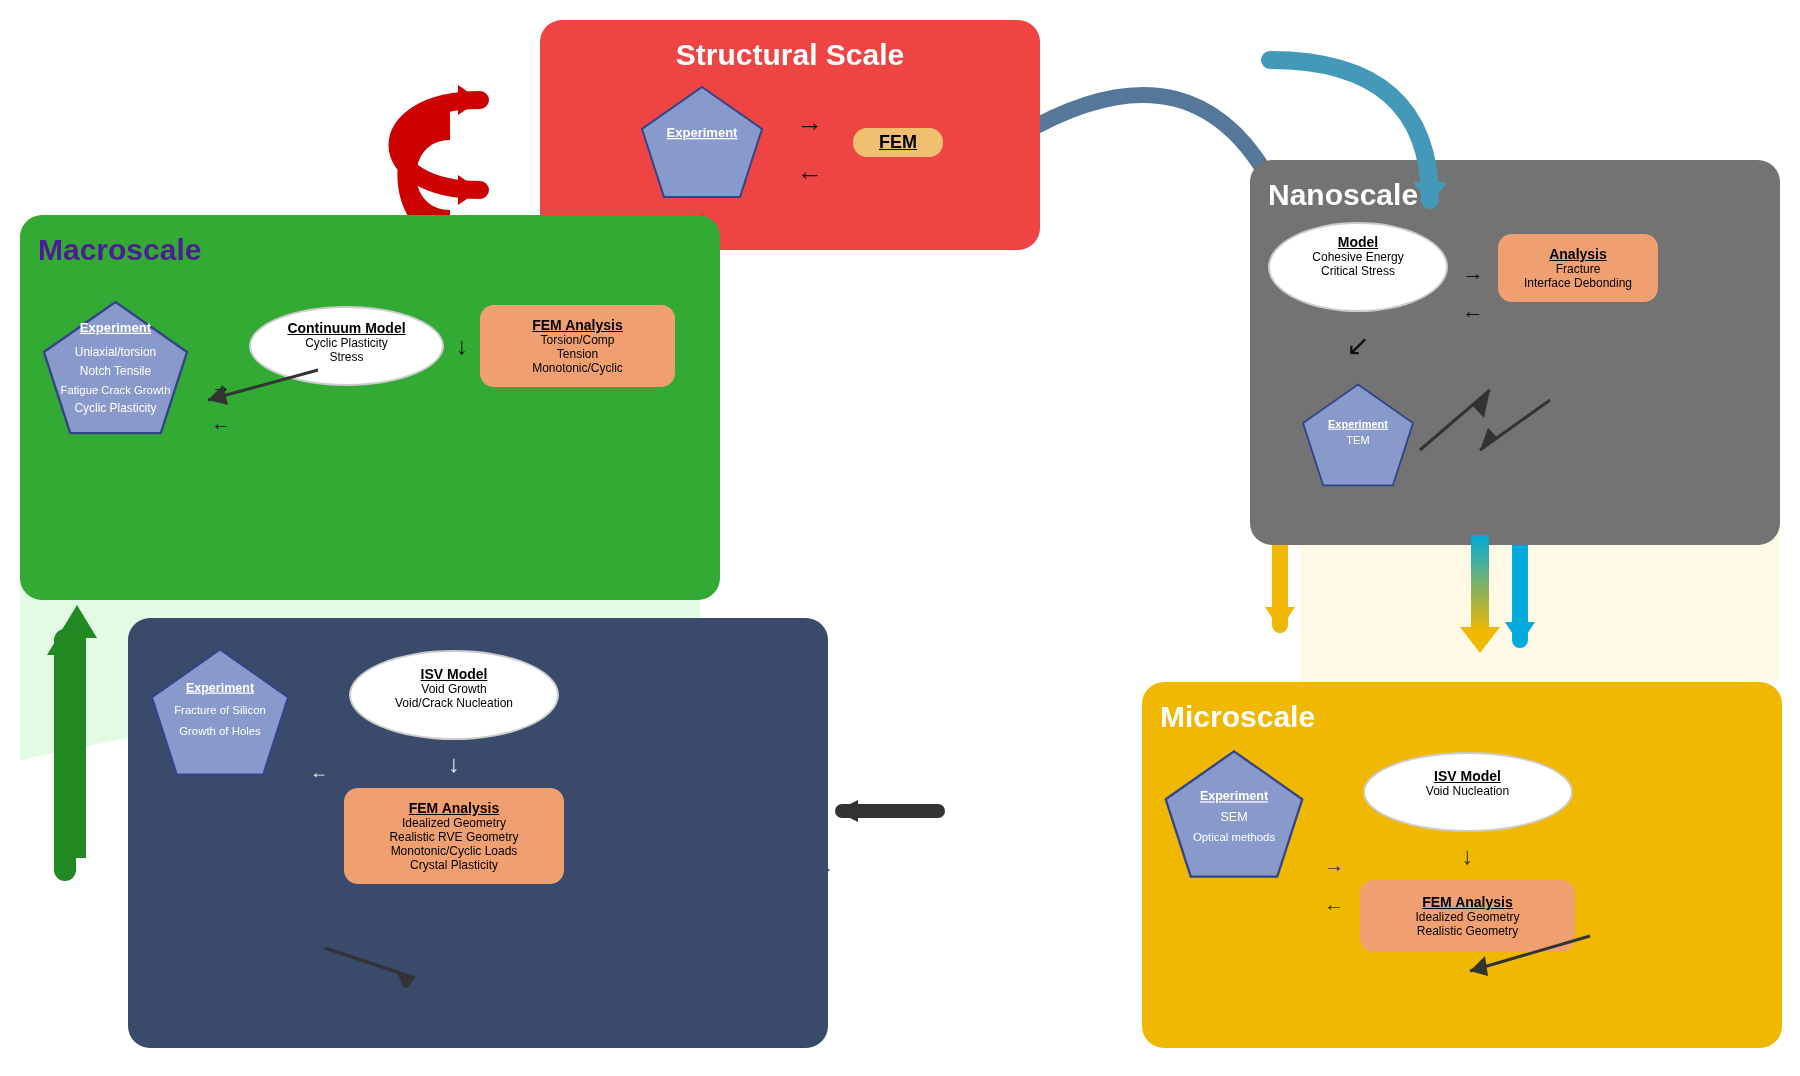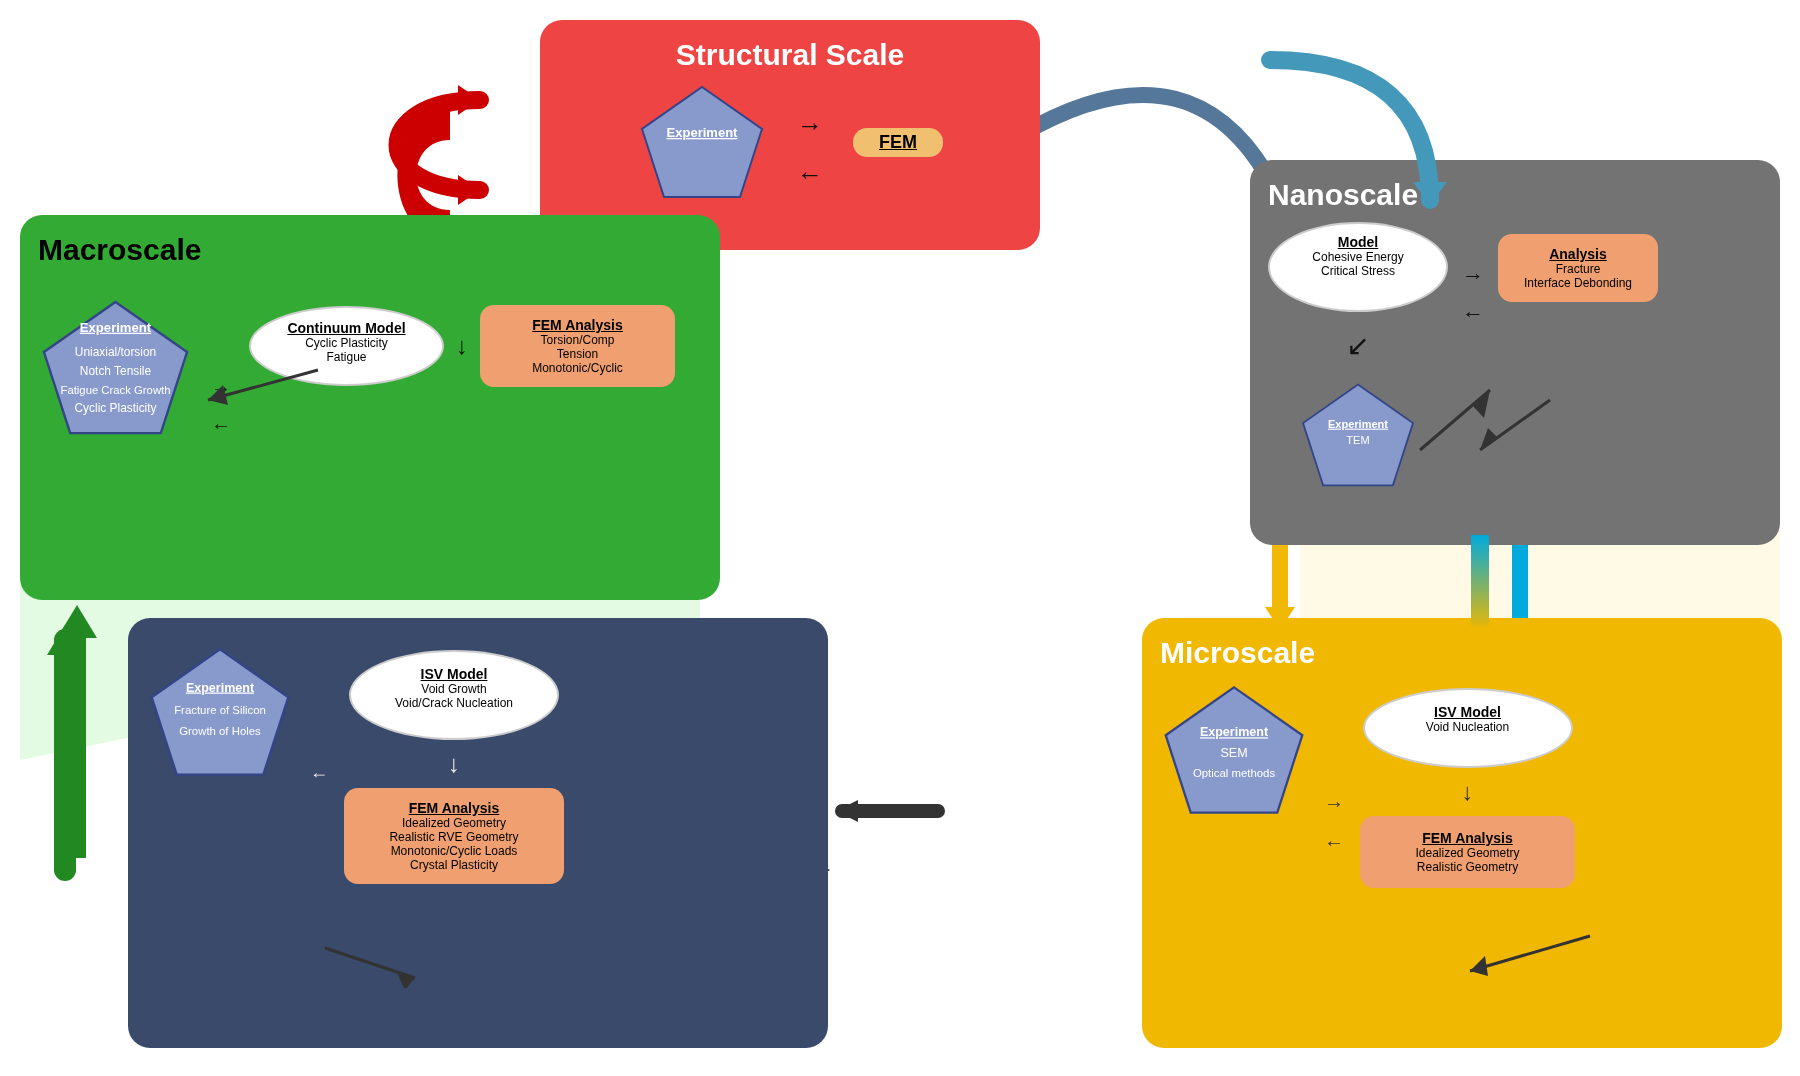--- a/index.html
+++ b/index.html
@@ -54,21 +54,21 @@
     
     .macro-box {
       background: #33aa33;
       top: 210px;
       left: 20px;
       width: 680px;
       height: 380px;
       border-radius: 22px;
     }
     .macro-title {
-      color: #000000;
+      color: #4c1d95;
       font-size: 30px;
       font-weight: bold;
       margin-bottom: 28px;
     }
 
     
     .meso-box {
       background: #3a4a6b;
       bottom: 30px;
       left: 130px;
@@ -259,21 +259,21 @@
       <div style="display:flex; flex-direction:column; align-items:center; margin-top:80px; gap:14px;">
         <div style="font-size:20px; color:#111;">→</div>
         <div style="font-size:20px; color:#111;">←</div>
       </div>
 
       <div style="display:flex; align-items:center; gap:12px; margin-top:10px;">
 
         <div class="oval-box" style="width:195px; min-height:80px; border-radius:50%; padding:12px 18px;">
           <div class="label-underline">Continuum Model</div>
           <div class="label-sm">Cyclic Plasticity</div>
-          <div class="label-sm">Fatigue</div>
+          <div class="label-sm">Stress</div>
         </div>
         <div style="font-size:24px; color:#111;">↓</div>
 
         <div class="fem-box" style="width:195px; padding:12px 14px;">
           <div class="label-underline">FEM Analysis</div>
           <div class="label-sm">Torsion/Comp</div>
           <div class="label-sm">Tension</div>
           <div class="label-sm">Monotonic/Cyclic</div>
         </div>
       </div>
@@ -307,21 +307,21 @@
           <div class="label-underline">FEM Analysis</div>
           <div class="label-sm">Idealized Geometry</div>
           <div class="label-sm">Realistic RVE Geometry</div>
           <div class="label-sm">Monotonic/Cyclic Loads</div>
           <div class="label-sm">Crystal Plasticity</div>
         </div>
       </div>
     </div>
   </div>
 
-  <div class="scale-box micro-box" style="bottom:28px; right:18px; width:640px; height:430px; background:#f0b800;">
+  <div class="scale-box micro-box" style="bottom:28px; right:18px; width:640px; height:366px; background:#f0b800;">
     <div class="micro-title">Microscale</div>
     <div style="display:flex; align-items:flex-start; gap:16px; margin-top:6px;">
 
       <svg width="148" height="140" viewBox="0 0 130 120">
         <polygon points="65,5 125,47 103,115 27,115 5,47" fill="#8899cc" stroke="#334488" stroke-width="2"></polygon>
         <text x="65" y="48" text-anchor="middle" font-size="11" font-weight="bold" fill="white" text-decoration="underline">Experiment</text>
         <text x="65" y="66" text-anchor="middle" font-size="11" fill="white">SEM</text>
         <text x="65" y="84" text-anchor="middle" font-size="10" fill="white">Optical methods</text>
       </svg>
 

